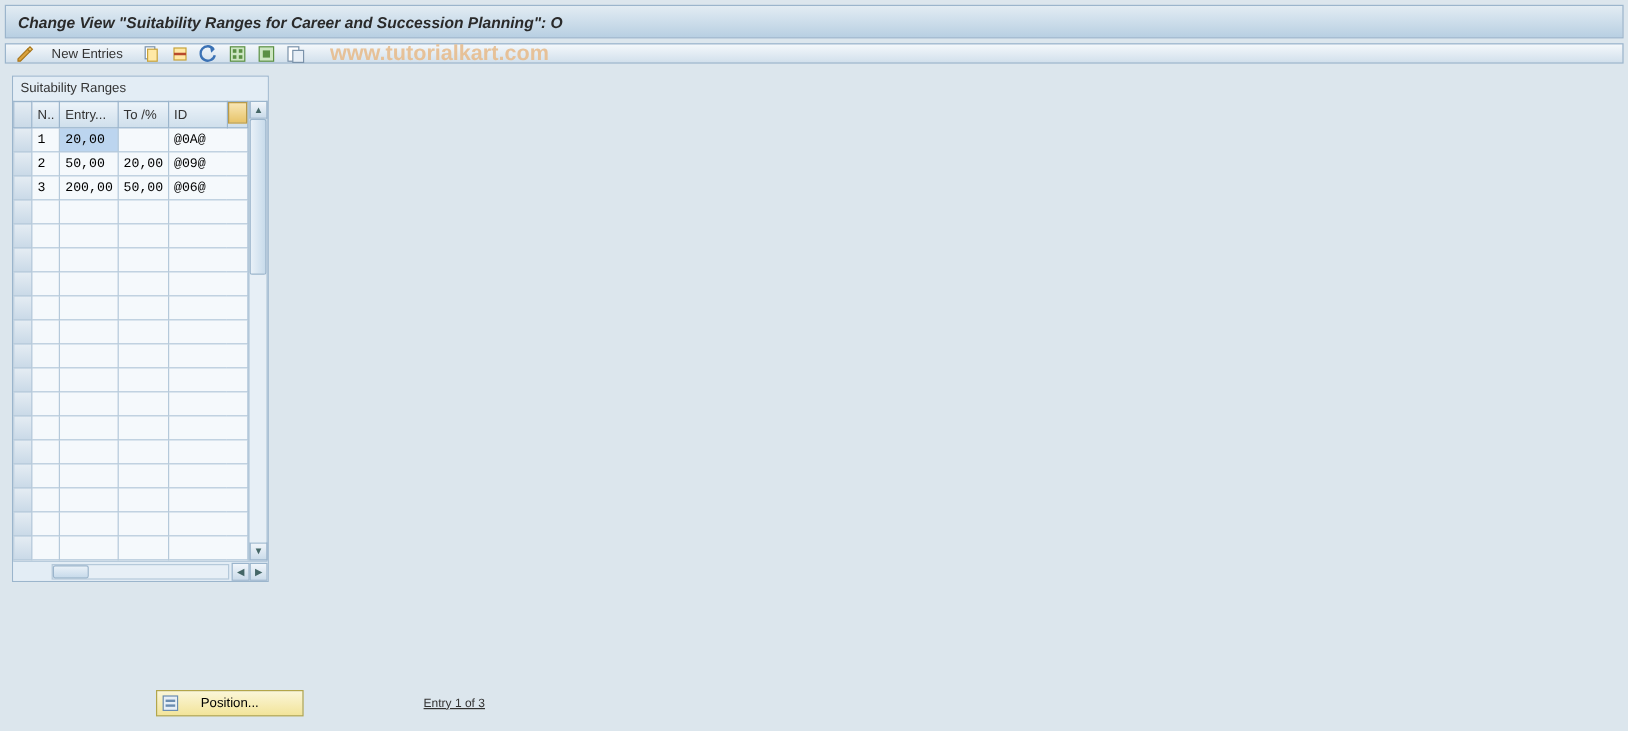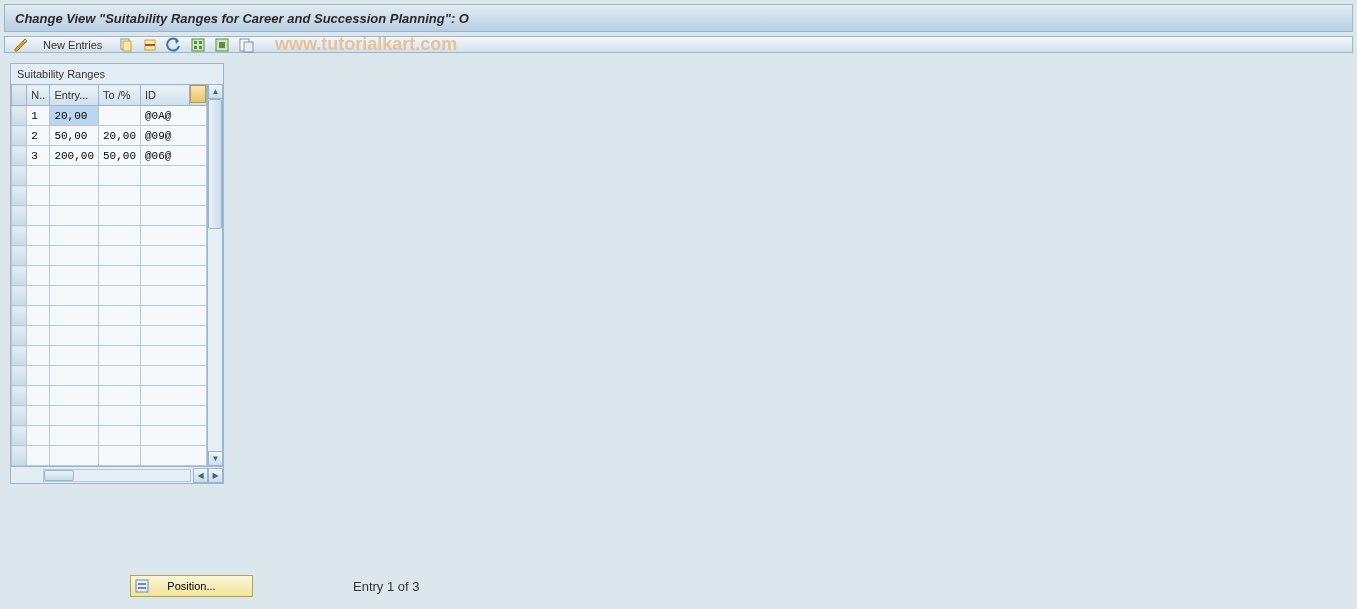--- a/index.html
+++ b/index.html
@@ -183,22 +183,23 @@
       cursor: pointer;
       position: relative;
     }
     .position-btn .pb-icon {
       position: absolute;
       left: 4px;
       width: 14px; height: 14px;
     }
     .entry-text {
       margin-left: 100px;
-      font-size: 13px;
+      font-size: 10px;
       color: #333;
+      text-decoration: underline;
     }
   </style>
 </head>
 <body>
 
 <div class="title-bar">
   <span class="title-text">Change View "Suitability Ranges for Career and Succession Planning": O</span>
 </div>
 
 <div class="toolbar">

